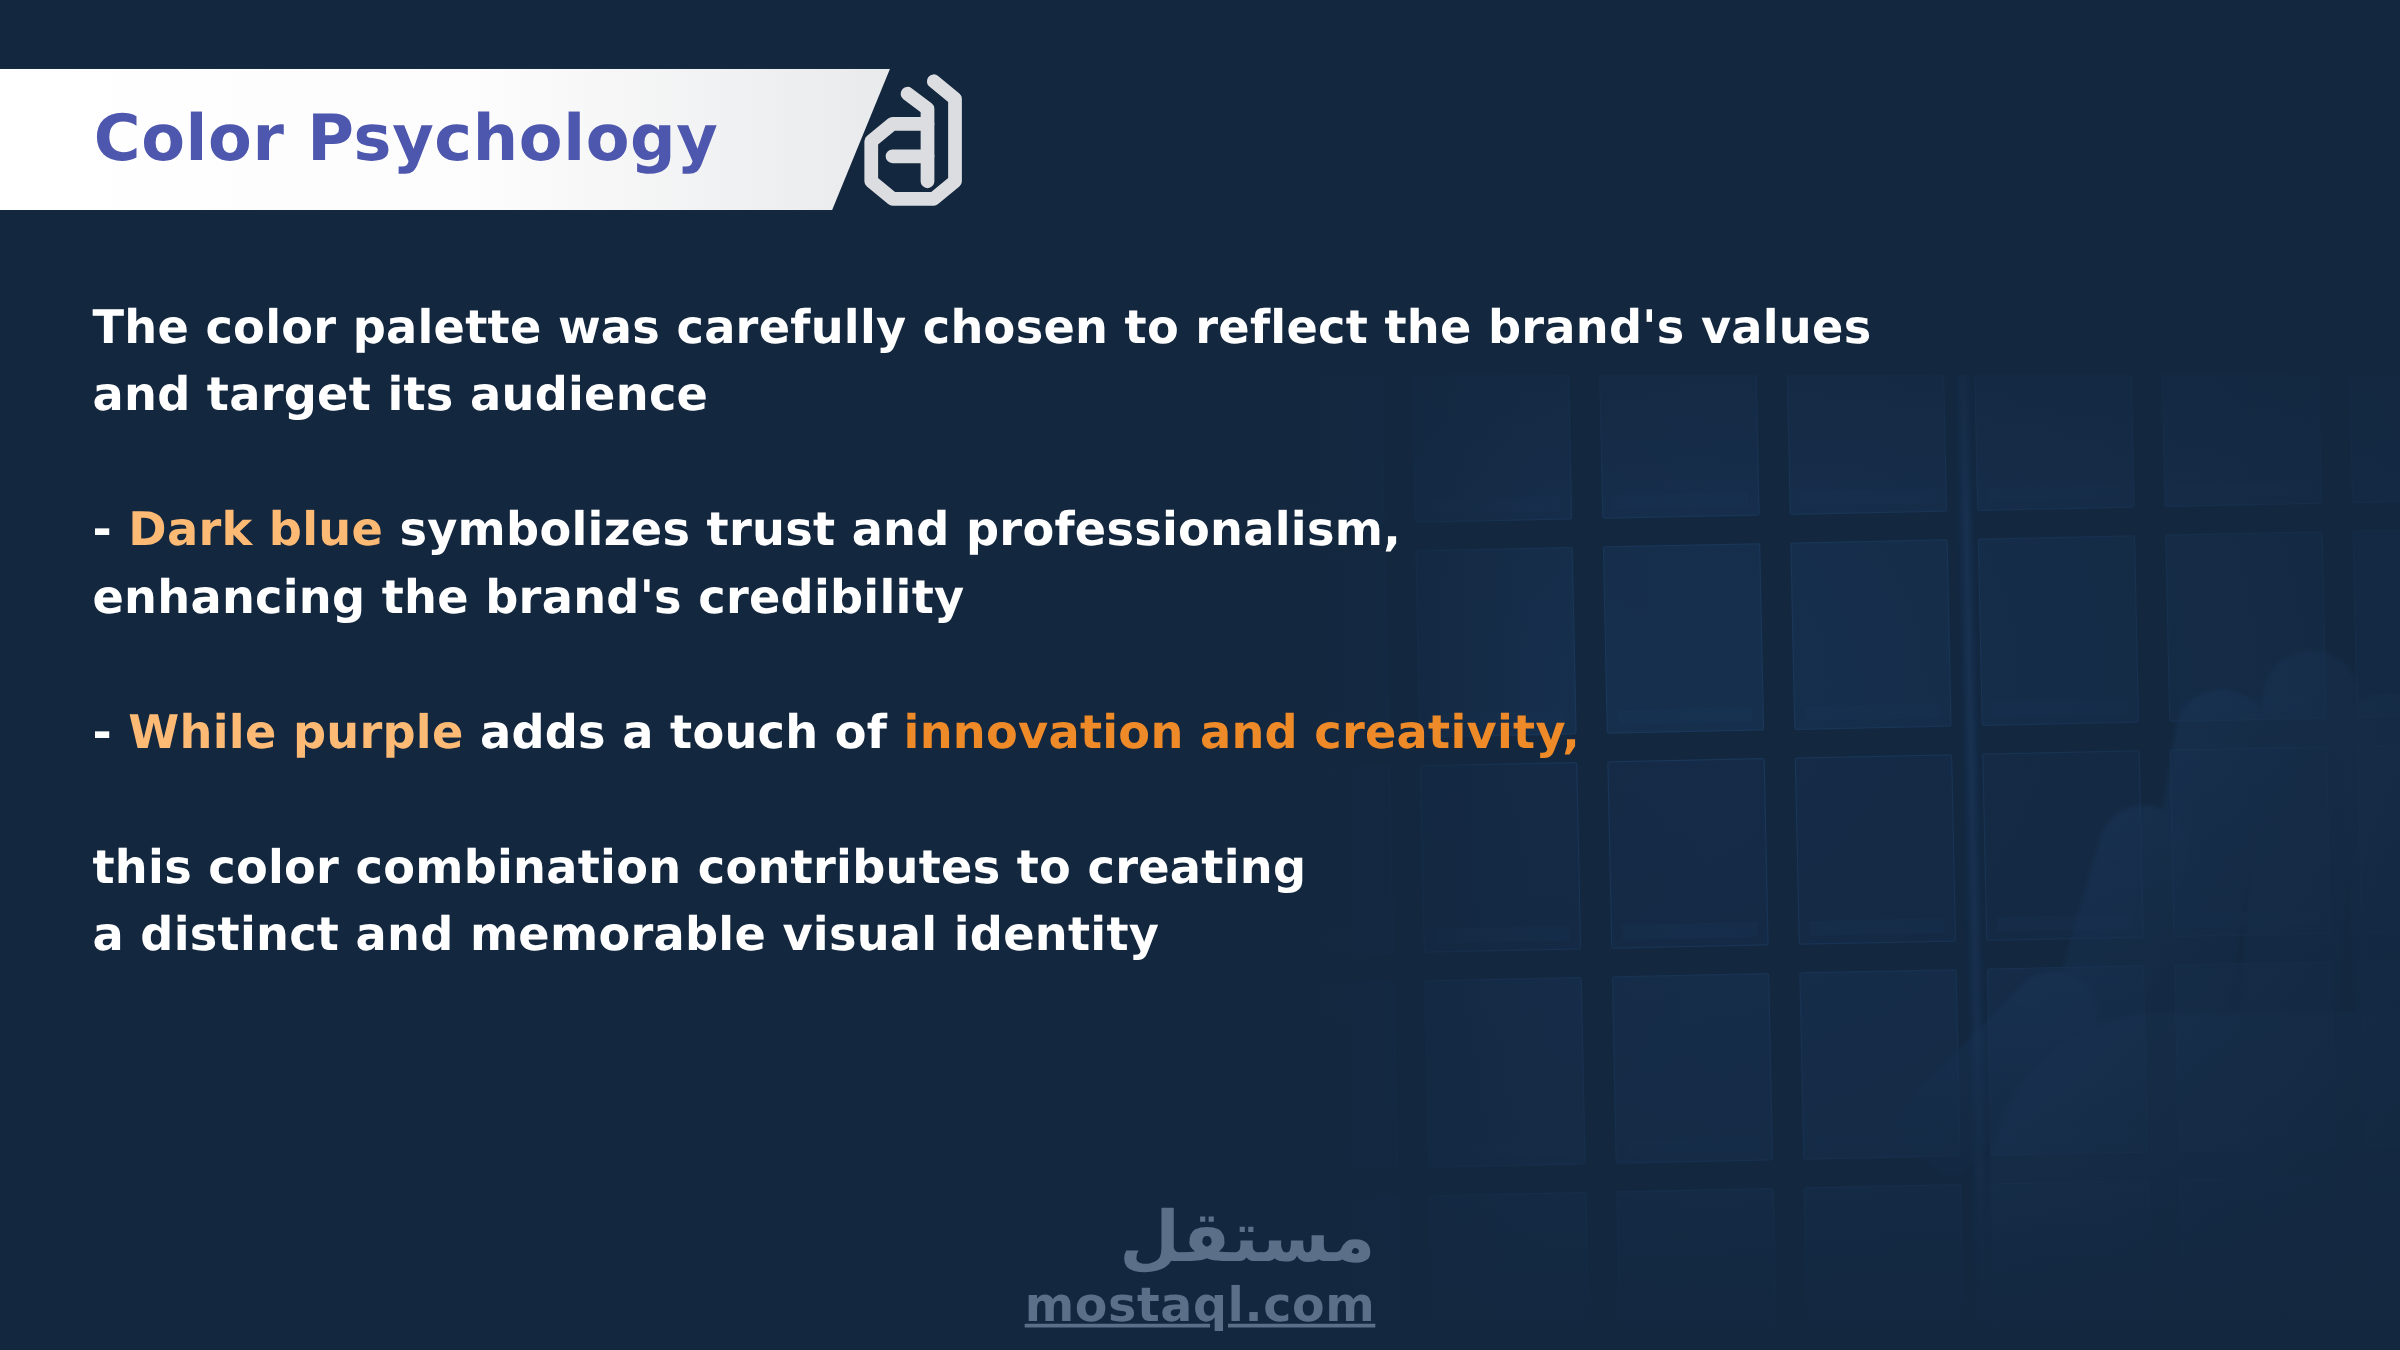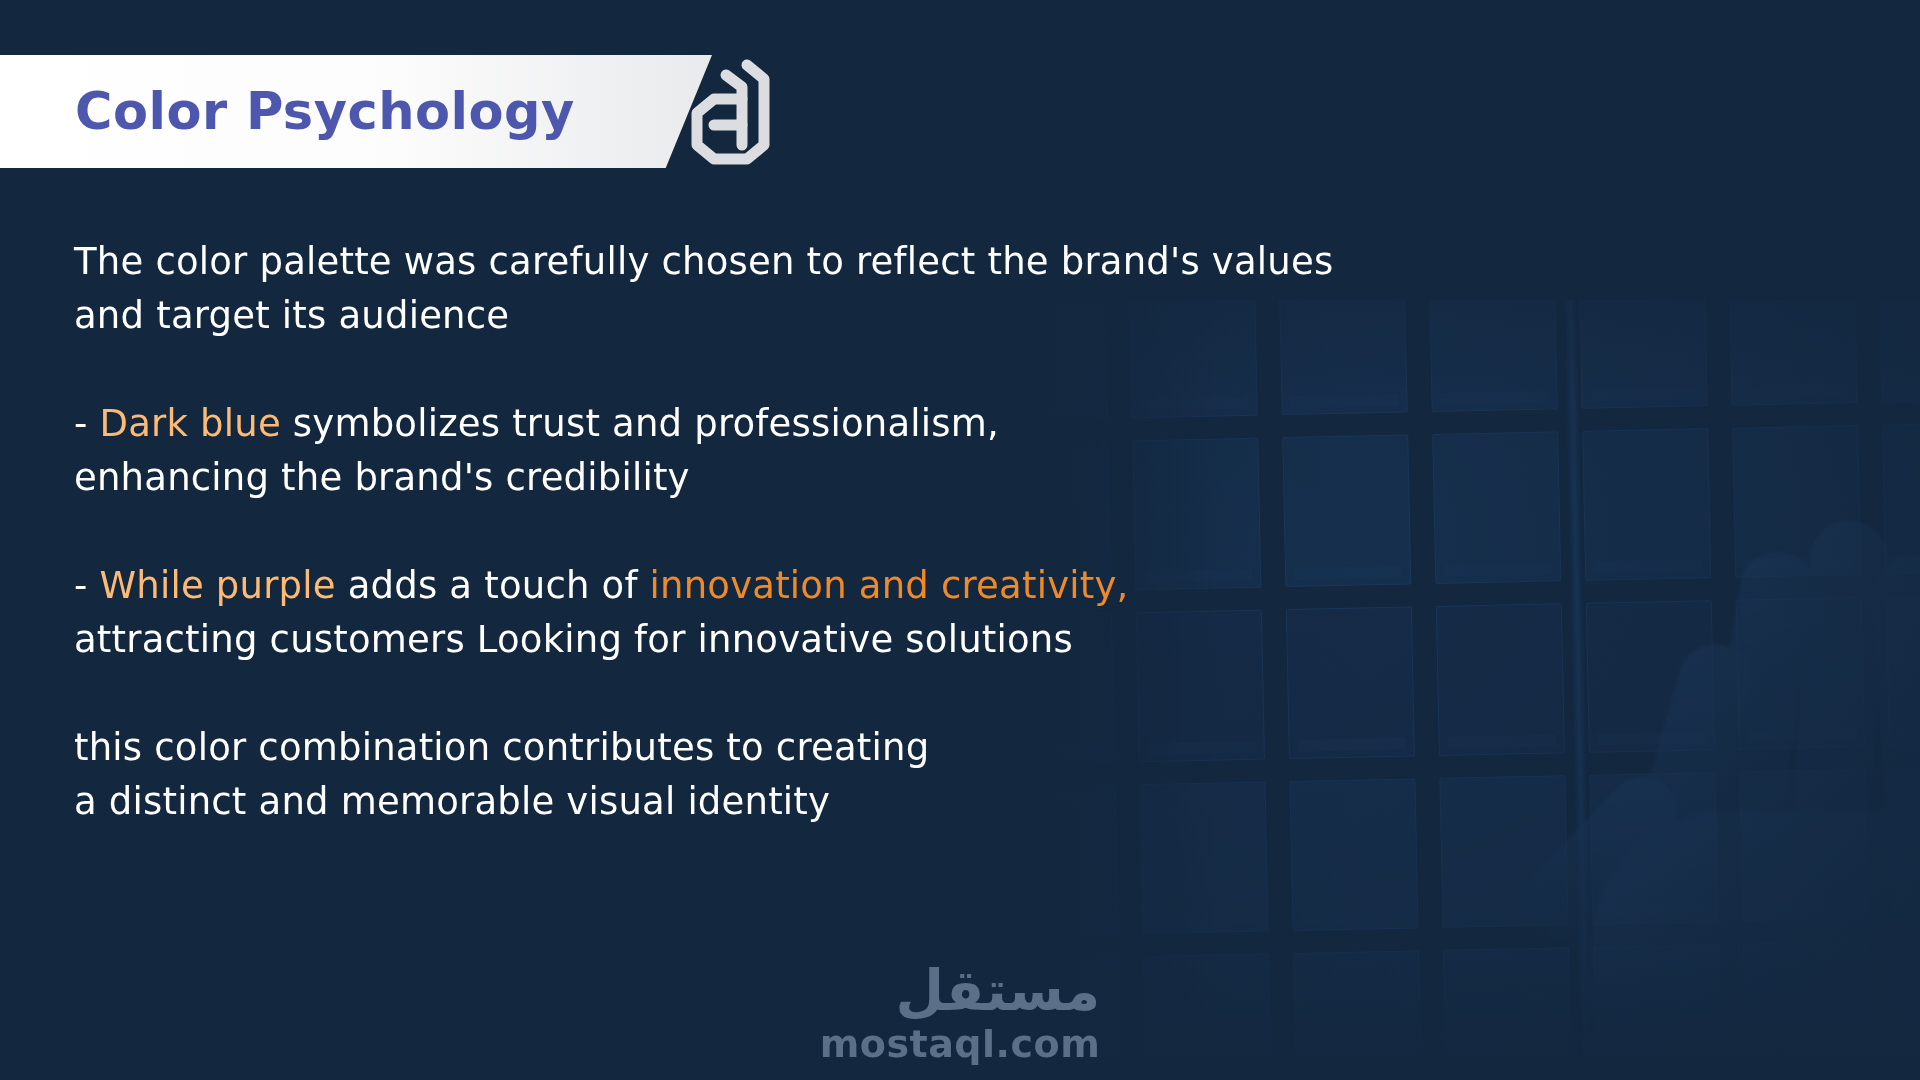--- a/index.html
+++ b/index.html
@@ -154,21 +154,21 @@
     z-index:3;
     font-family:"DejaVu Sans", sans-serif;
     font-size:37px;
     line-height:54px;
     letter-spacing:.2px;
     color:#ffffff;
     font-weight:400;
   }
   .para { margin-bottom:54px; }
   .para:last-child { margin-bottom:0; }
-  .line { white-space:nowrap; }
+  .line { white-space:nowrap;font-weight:bold; }
   .accent-teal   { color:#fdba74; }
   .accent-orange { color:#ef8a28; }
 
   
   #watermark {
     position:absolute;
     left:50%; bottom:14px;
     transform:translateX(-50%);
     text-align:right;
     z-index:7;
@@ -182,20 +182,21 @@
     line-height:62px;
     letter-spacing:2px;
     direction:rtl;
   }
   #watermark-url {
     font-family:"DejaVu Sans", sans-serif;
     font-size:38px;
     font-weight:700;
     line-height:44px;
     letter-spacing:.5px;
+    text-decoration:underline;
   }
 </style>
 </head>
 <body>
 
 <div id="slide">
 
   <div id="bg-photo">
     <div id="bg-grid">
         <div class="swatch-col" style="left: 0px;">
@@ -285,21 +286,20 @@
       <div class="para">
         <div class="line"><span>The color palette was carefully chosen to reflect the brand's values</span></div>
         <div class="line"><span>and target its audience</span></div>
       </div>
       <div class="para">
         <div class="line"><span>- </span><span class="accent-teal">Dark blue</span><span> symbolizes trust and professionalism,</span></div>
         <div class="line"><span>enhancing the brand's credibility</span></div>
       </div>
       <div class="para">
         <div class="line"><span>- </span><span class="accent-teal">While purple</span><span> adds a touch of </span><span class="accent-orange">innovation and creativity,</span></div>
-        <div class="line"><span>attracting customers Looking for innovative solutions</span></div>
       </div>
       <div class="para">
         <div class="line"><span>this color combination contributes to creating</span></div>
         <div class="line"><span>a distinct and memorable visual identity</span></div>
       </div>
     </div>
 
   <div id="watermark">
     <div id="watermark-ar">مستقل</div>
     <div id="watermark-url">mostaql.com</div>

